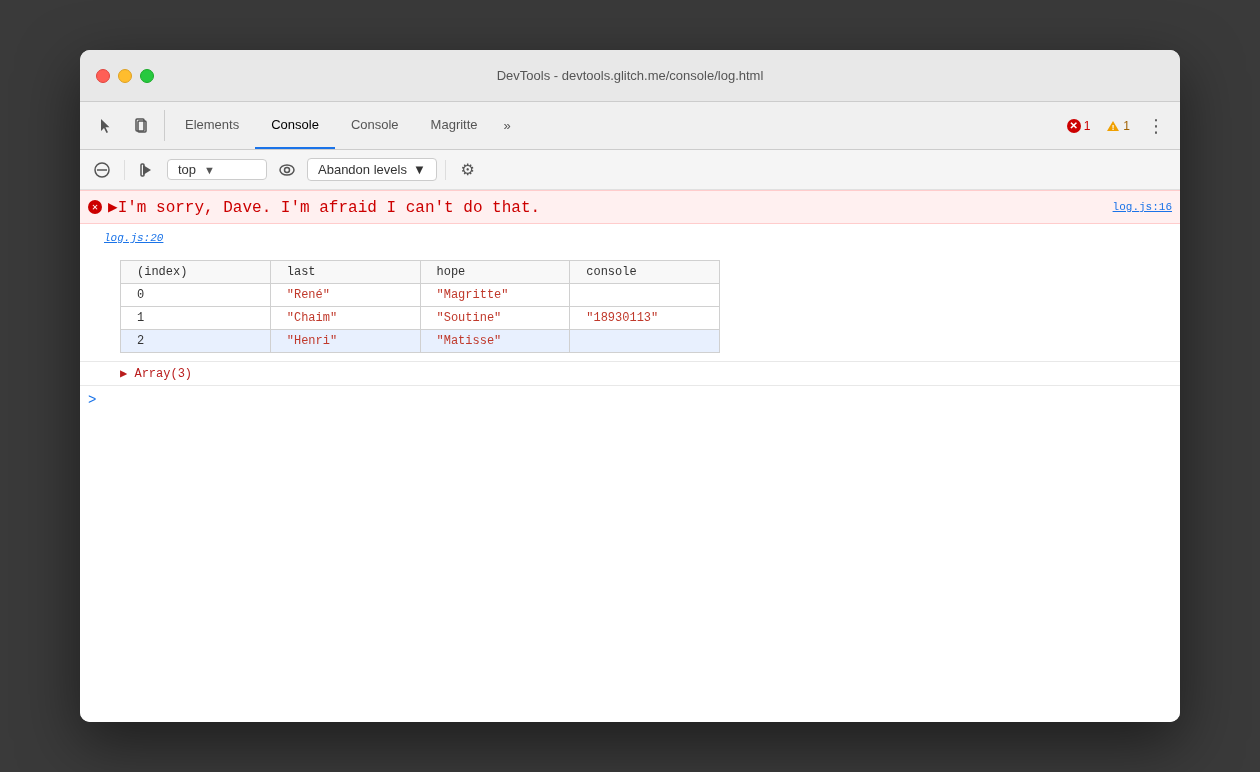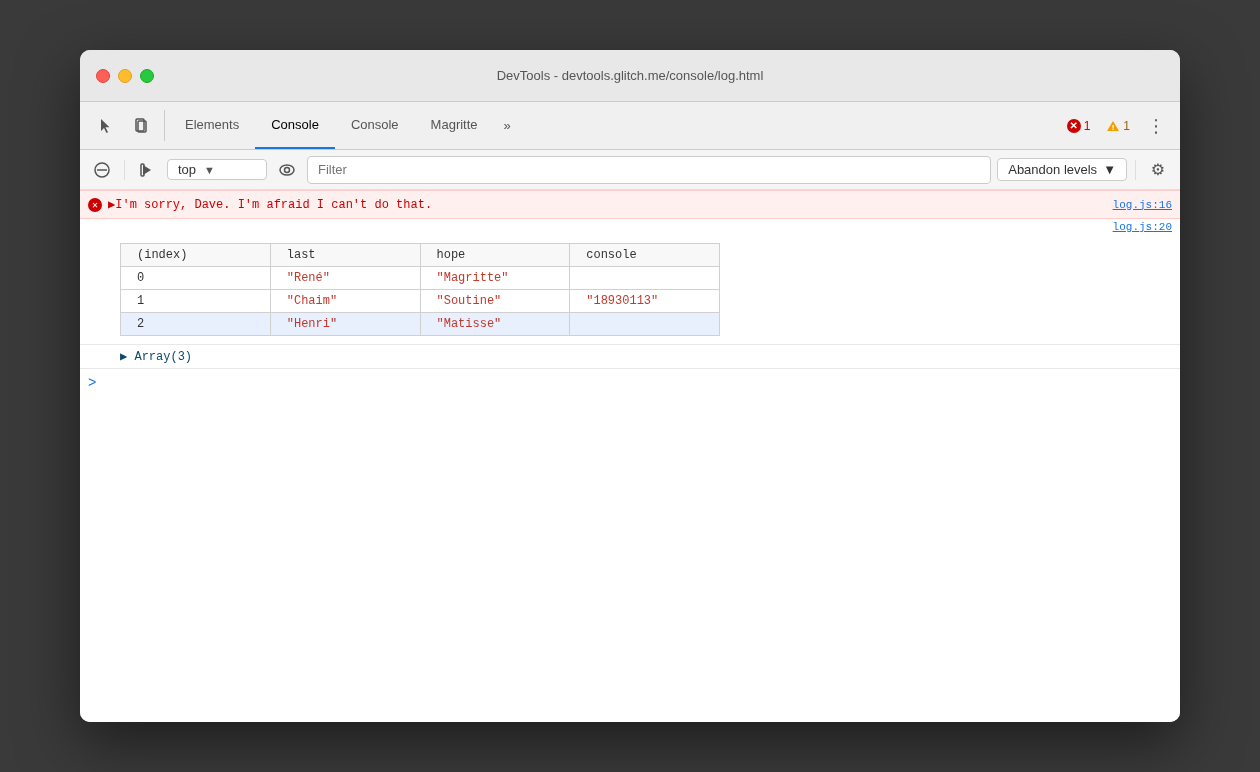--- a/index.html
+++ b/index.html
@@ -275,31 +275,32 @@
       transform: translateY(-50%);
       width: 14px; height: 14px;
       background: #cc0000;
       border-radius: 50%;
       display: flex; align-items: center; justify-content: center;
       color: white; font-size: 10px; font-weight: bold;
     }
     .error-text {
       color: #cc0000;
       font-family: 'Menlo', 'Monaco', 'Courier New', monospace;
-      font-size: 12px;
+      font-size: 16px;
     }
     
     .log-table-area {
       padding: 4px 16px 4px 40px;
       border-bottom: 1px solid #e8e8e8;
     }
     .log-table-source {
       display: flex;
-      justify-content: flex-end;
-      padding: 2px 8px;
+      justify-content: flex-start;
+      padding: 8px 8px;
+      font-style: italic;
     }
     .data-table {
       border-collapse: collapse;
       font-family: 'Menlo', 'Monaco', 'Courier New', monospace;
       font-size: 12px;
       margin: 4px 0;
       min-width: 600px;
     }
     .data-table th {
       background: #f8f8f8;
@@ -317,21 +318,21 @@
     }
     .data-table tr:nth-child(2) td { background: white; }
     .data-table tr:nth-child(3) td { background: #e8f0fe; }
     .data-table tr:nth-child(4) td { background: white; }
     .data-table .string-val { color: #c0392b; }
     .data-table .index-col { color: #333; }
     
     .log-array-line {
       padding: 4px 8px 4px 40px;
       border-bottom: 1px solid #e8e8e8;
-      color: #0c4a6e;
+      color: #b91c1c;
       cursor: pointer;
     }
     
     .log-prompt {
       padding: 6px 8px;
       color: #1a73e8;
       font-size: 14px;
       cursor: text;
     }
     .devtools-body {
@@ -426,21 +427,20 @@
         <span>top</span>
         <span class="context-select-arrow">▼</span>
       </div>
       <div class="eye-btn">
 
         <svg width="16" height="12" viewBox="0 0 16 12">
           <ellipse cx="8" cy="6" rx="7" ry="5" fill="none" stroke="#555" stroke-width="1.5"></ellipse>
           <circle cx="8" cy="6" r="2.5" fill="none" stroke="#555" stroke-width="1.5"></circle>
         </svg>
       </div>
-      <input class="filter-input" type="text" placeholder="Filter" style="">
       <div class="levels-btn">
         <span>Abandon levels</span>
         <span>▼</span>
       </div>
       <div class="ct-sep"></div>
       <div class="gear-btn">
         ⚙
       </div>
     </div>
 

